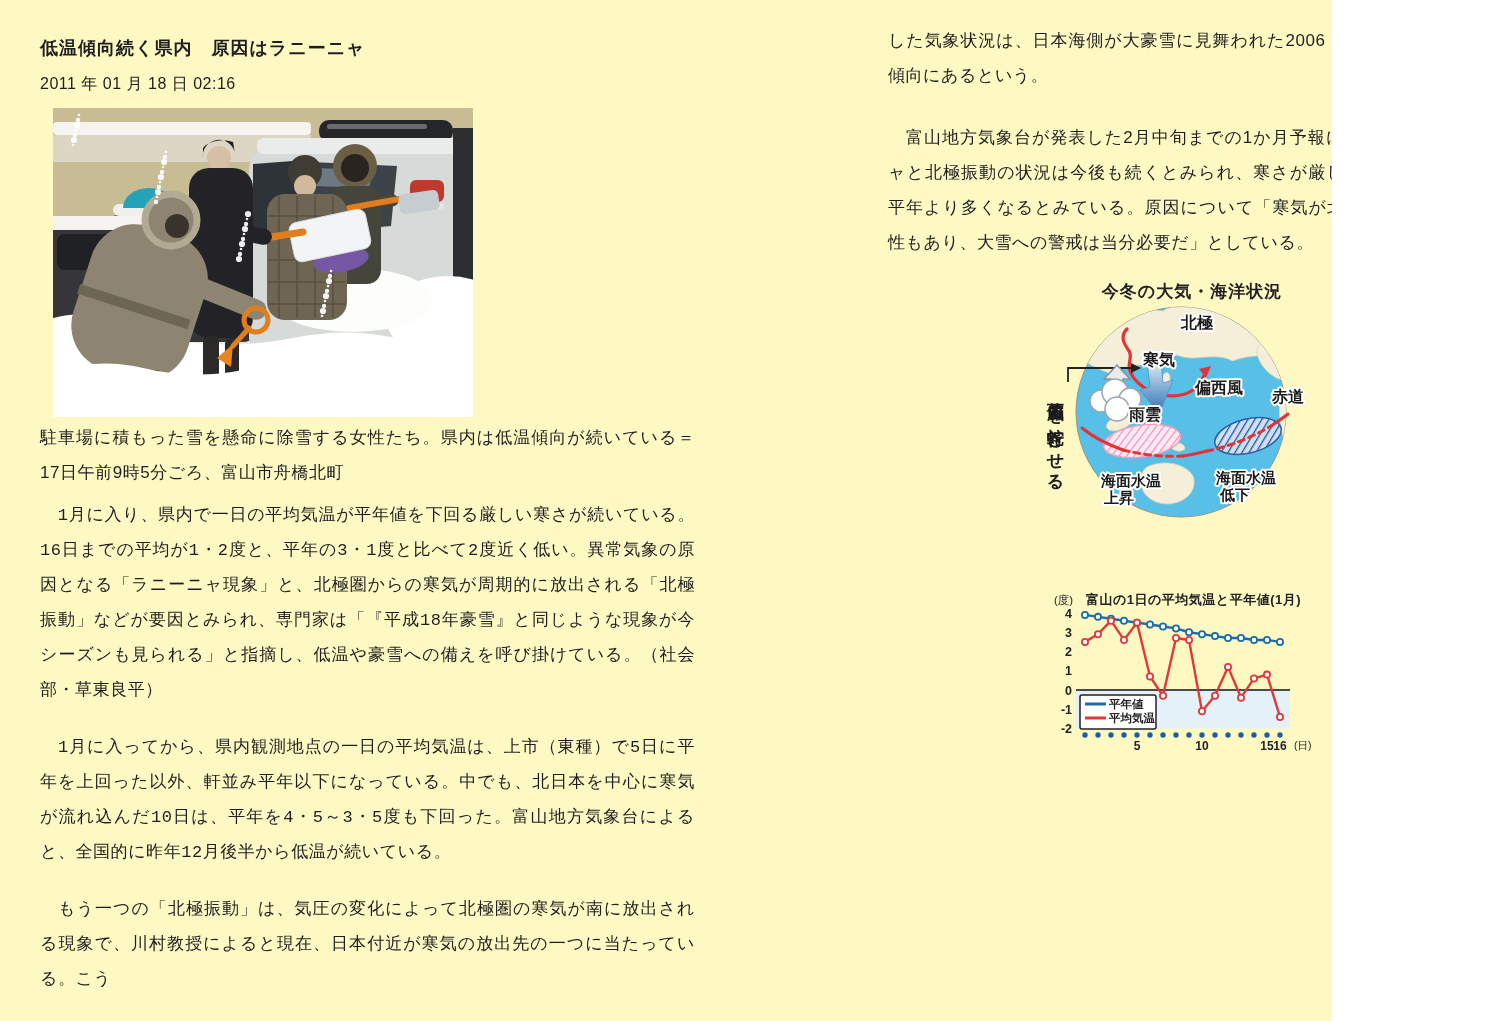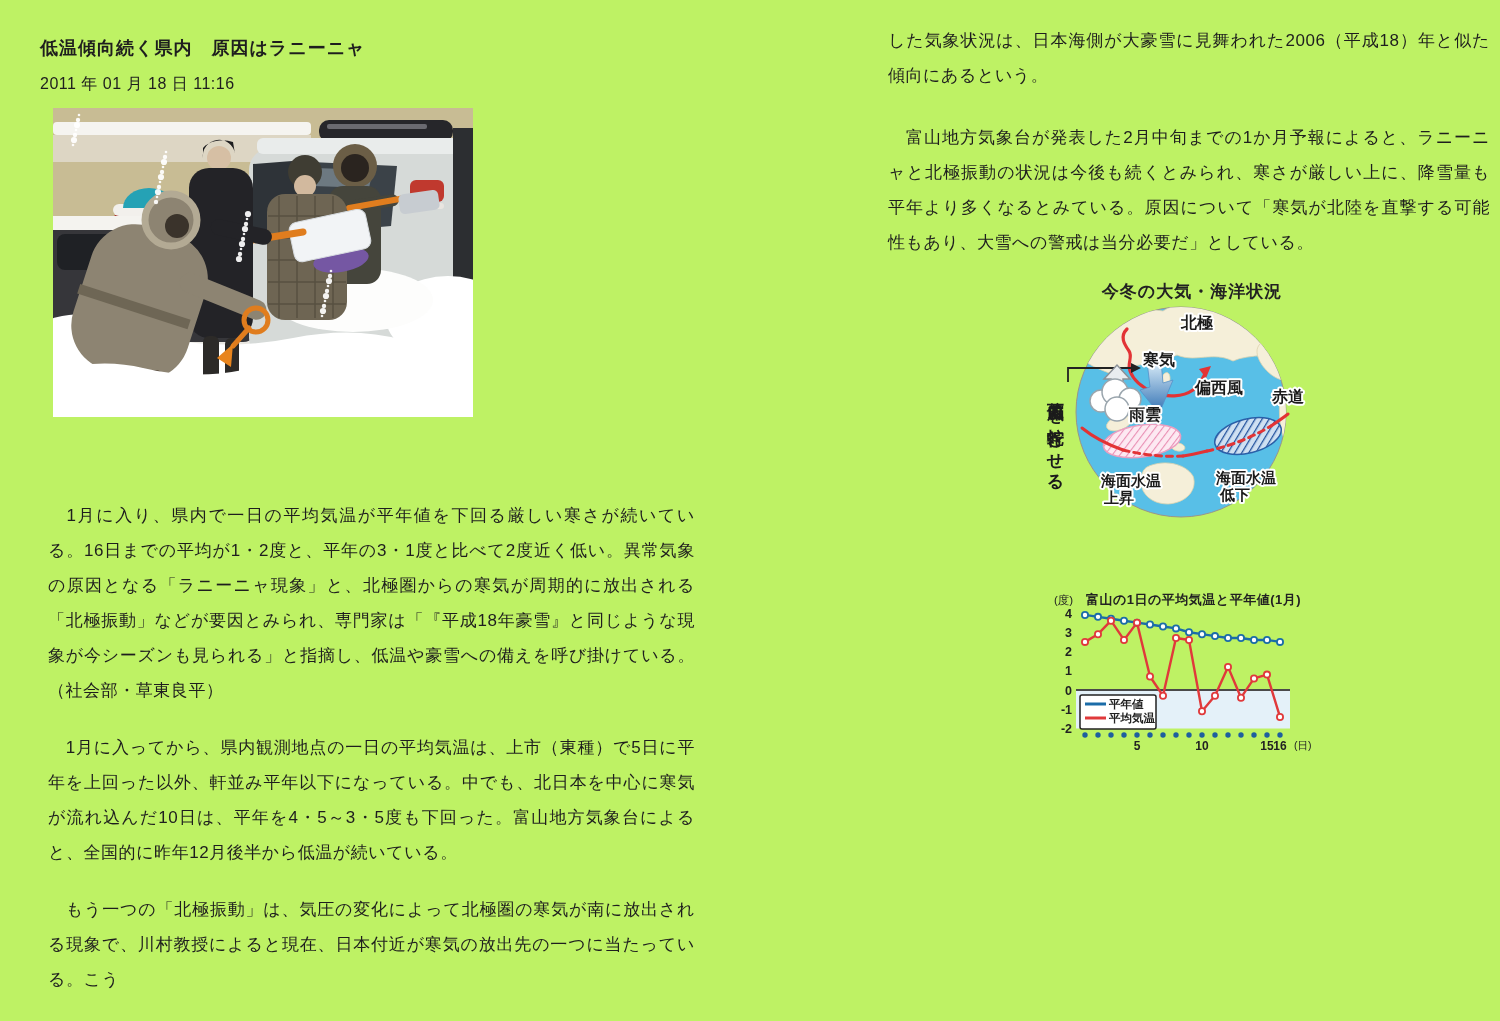--- a/index.html
+++ b/index.html
@@ -1,41 +1,41 @@
 <!DOCTYPE html>
 <html lang="ja"><head>
 <meta charset="utf-8">
 <style>
   html,body{margin:0;padding:0;}
   body{font-family:"Liberation Sans","DejaVu Sans",sans-serif;background:#ffffff;color:#1e1e1e;}
-  .page{position:relative;width:1500px;height:1021px;background:#bef264;overflow:hidden;}
+  .page{position:relative;width:1332px;height:1021px;background:#fef9c3;overflow:hidden;}
   .article-title{position:absolute;left:40px;top:24px;font-size:18px;font-weight:bold;letter-spacing:1px;}
   .article-date{position:absolute;left:40px;top:74px;font-size:16px;letter-spacing:.5px;}
   .photo-wrap{position:absolute;left:53px;top:108px;width:420px;height:309px;}
   .jp{font-size:17px;line-height:35px;letter-spacing:.55px;margin:0;text-align:justify;}
   .caption{position:absolute;left:40px;top:420px;width:655px;}
   .col-left-body{position:absolute;left:40px;top:498px;width:655px;}
-  .col-left-body p{margin:0 0 22px 8px;}
+  .col-left-body p{margin:0 0 22px 0;font-family:Liberation Mono, monospace;}
   .col-right-body{position:absolute;left:888px;top:23px;width:602px;}
   .col-right-body p{margin:0 0 27px 0;}
   .diagram-wrap{position:absolute;left:1035px;top:271px;width:310px;height:310px;}
   .chart-wrap{position:absolute;left:1050px;top:583px;width:350px;height:185px;}
   .meander-label{position:absolute;left:1044px;top:388px;height:180px;writing-mode:vertical-rl;text-orientation:upright;
     font-size:17px;letter-spacing:2px;color:#1b1b1b;font-weight:600;}
   svg text{font-family:"Liberation Sans","DejaVu Sans",sans-serif;}
   .halo{paint-order:stroke;stroke:#ffffff;stroke-width:4px;stroke-linejoin:round;fill:#1b1b1b;font-weight:600;}
   .dtitle{fill:#222222;font-weight:bold;letter-spacing:1px;}
 </style>
 </head>
 <body>
 
 <div class="page">
 
   <h1 class="article-title">低温傾向続く県内　原因はラニーニャ</h1>
-  <div class="article-date">2011 年 01 月 18 日  11:16</div>
+  <div class="article-date">2011 年 01 月 18 日  02:16</div>
 
   <div class="photo-wrap">
     <svg width="420" height="309" viewBox="0 0 420 309">
       <rect width="420" height="309" fill="#e9e7e2"></rect>
       <rect x="0" y="0" width="420" height="140" fill="#c8bc94"></rect>
       <rect x="0" y="14" width="258" height="13" rx="4" fill="#f5f4f0"></rect>
       <rect x="0" y="27" width="258" height="27" fill="#ddd6c4"></rect>
       <g fill="#8d8266">
         <rect x="298" y="26" width="24" height="28"></rect>
           <rect x="344" y="26" width="24" height="28"></rect>
@@ -176,20 +176,21 @@
           <circle cx="112" cy="49" r="2.2" opacity="0.92"></circle>
           <circle cx="195" cy="106" r="3.1" opacity="0.92"></circle>
           <circle cx="278" cy="163" r="1.3" opacity="0.92"></circle>
           <circle cx="361" cy="220" r="2.2" opacity="0.92"></circle>
           <circle cx="30" cy="277" r="3.1" opacity="0.92"></circle>
           <circle cx="113" cy="44" r="1.3" opacity="0.92"></circle>
         </g>
     </svg>
   </div>
 
+  <p class="jp caption">駐車場に積もった雪を懸命に除雪する女性たち。県内は低温傾向が続いている＝17日午前9時5分ごろ、富山市舟橋北町</p>
 
   <div class="col-left-body">
     <p class="jp">　1月に入り、県内で一日の平均気温が平年値を下回る厳しい寒さが続いている。16日までの平均が1・2度と、平年の3・1度と比べて2度近く低い。異常気象の原因となる「ラニーニャ現象」と、北極圏からの寒気が周期的に放出される「北極振動」などが要因とみられ、専門家は「『平成18年豪雪』と同じような現象が今シーズンも見られる」と指摘し、低温や豪雪への備えを呼び掛けている。（社会部・草東良平）</p>
     <p class="jp">　1月に入ってから、県内観測地点の一日の平均気温は、上市（東種）で5日に平年を上回った以外、軒並み平年以下になっている。中でも、北日本を中心に寒気が流れ込んだ10日は、平年を4・5～3・5度も下回った。富山地方気象台によると、全国的に昨年12月後半から低温が続いている。</p>
     <p class="jp">　もう一つの「北極振動」は、気圧の変化によって北極圏の寒気が南に放出される現象で、川村教授によると現在、日本付近が寒気の放出先の一つに当たっている。こう</p>
   </div>
 
   <div class="col-right-body">
     <p class="jp">した気象状況は、日本海側が大豪雪に見舞われた2006（平成18）年と似た傾向にあるという。</p>
     <p class="jp">　富山地方気象台が発表した2月中旬までの1か月予報によると、ラニーニャと北極振動の状況は今後も続くとみられ、寒さが厳しい上に、降雪量も平年より多くなるとみている。原因について「寒気が北陸を直撃する可能性もあり、大雪への警戒は当分必要だ」としている。</p>

